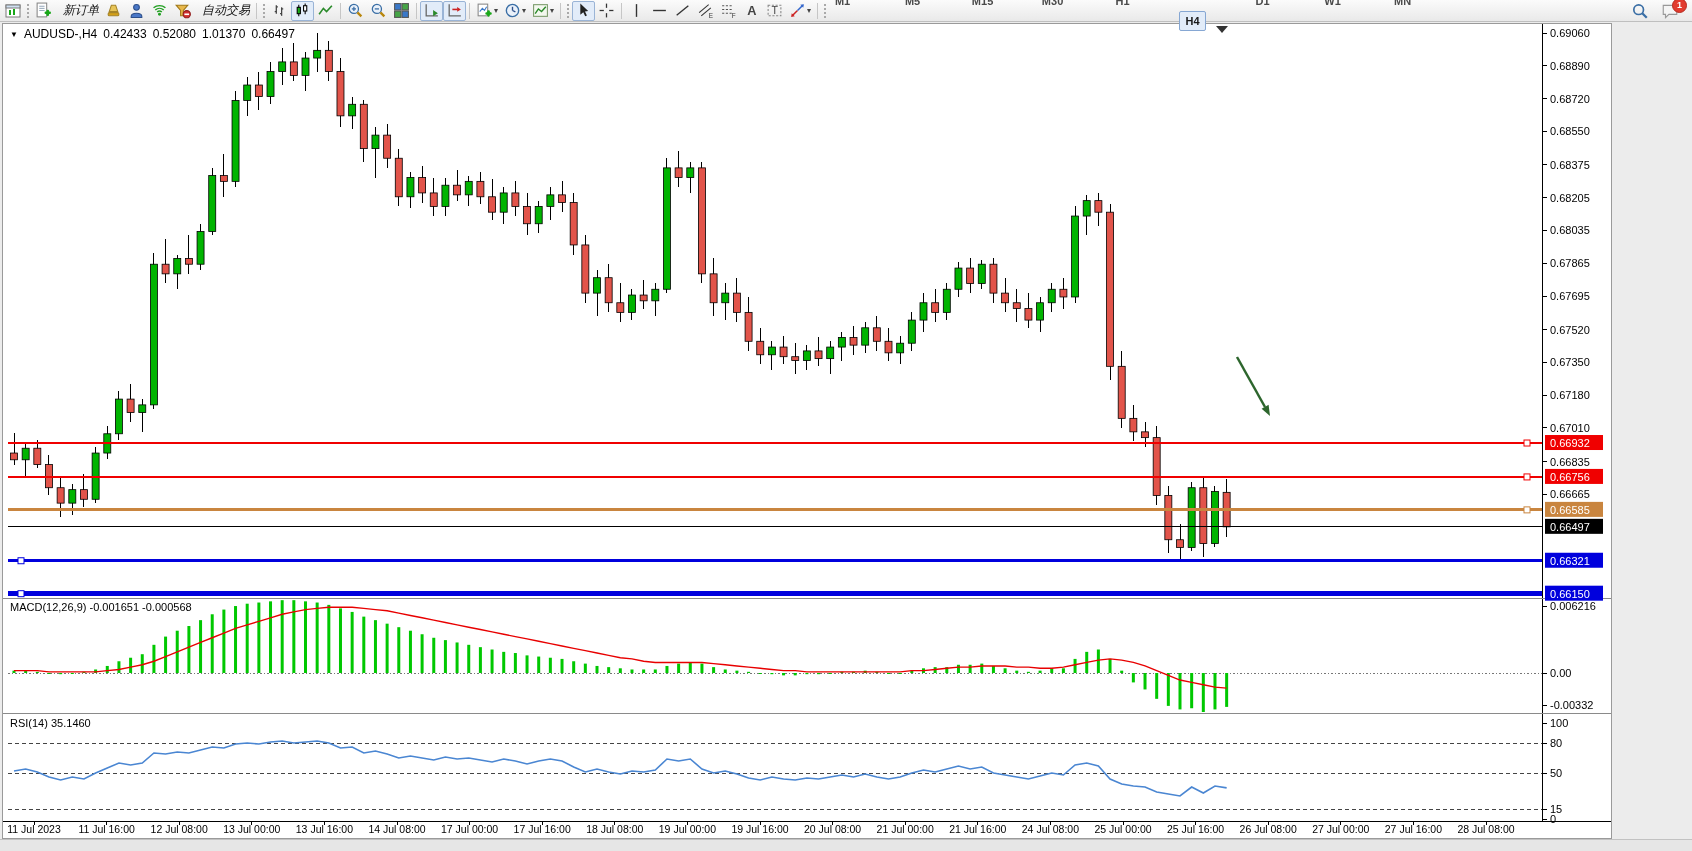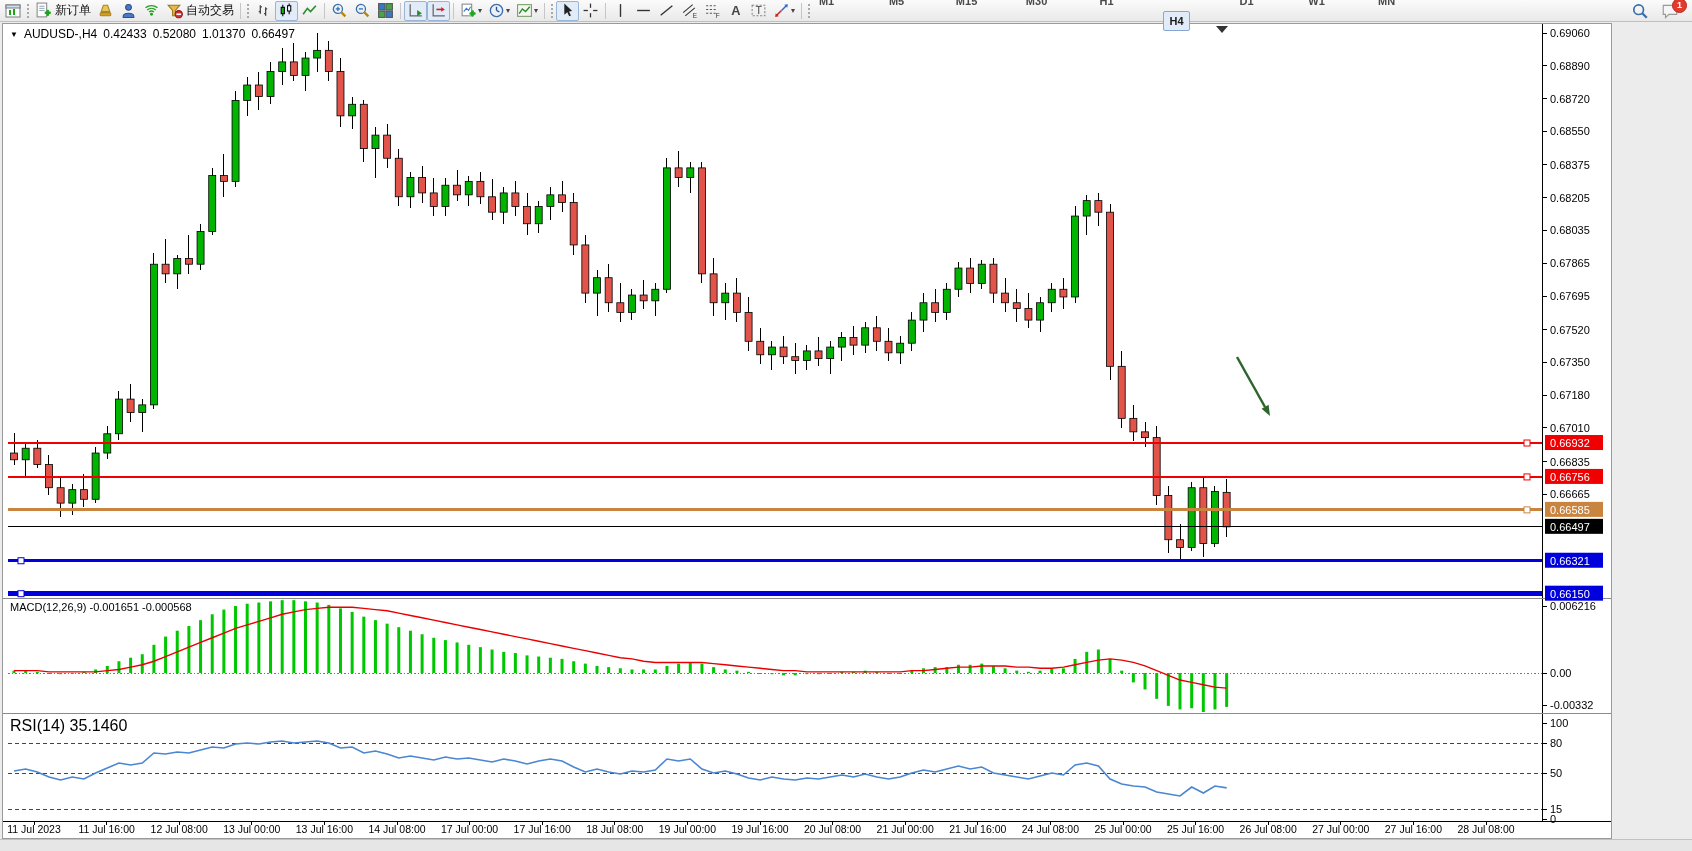--- a/index.html
+++ b/index.html
@@ -5,41 +5,41 @@
   html,body{margin:0;padding:0;background:#ececec;width:1692px;height:851px;overflow:hidden;
     font-family:"Liberation Sans","DejaVu Sans",sans-serif;}
   #stage{position:relative;width:1692px;height:851px;}
   
   #toolbar{position:absolute;left:0;top:0;width:1692px;height:22px;
     background:linear-gradient(#fbfbfb,#e9e9e9);border-bottom:1px solid #bfbfbf;
     display:flex;align-items:center;padding:0 2px;box-sizing:border-box;z-index:30;}
   .tb-btn{height:20px;min-width:21px;display:flex;align-items:center;justify-content:center;
     border:1px solid transparent;border-radius:2px;padding:0 2px;box-sizing:border-box;cursor:default;}
   .tb-btn.pressed{background:#e2ecf9;border-color:#9ab4d6;}
-  .tb-label{font-size:12px;color:#111;margin-left:3px;white-space:nowrap;}
+  .tb-label{font-size:12px;color:#111;margin-left:11px;white-space:nowrap;font-style:italic;}
   .tb-sep{width:1px;height:16px;background:#c6c6c6;margin:0 3px;flex:0 0 auto;}
   .tb-grip{width:4px;height:16px;margin:0 2px;flex:0 0 auto;
     background-image:radial-gradient(circle,#a9a9a9 35%,transparent 40%);background-size:4px 4px;}
   .tb-caret{font-size:8px;color:#444;margin-left:1px;}
   .tf-btn{height:18px;min-width:25px;display:flex;align-items:center;justify-content:center;
     font-size:11px;font-weight:bold;color:#4a4a4a;border:1px solid transparent;border-radius:2px;}
   .tf-btn.active{background:#e2ecf9;border-color:#86a7d3;color:#1a1a1a;margin-top:20px;}
   .tb-right{margin-left:auto;display:flex;align-items:center;gap:6px;padding-right:8px;}
   .badge{position:absolute;top:-4px;right:-6px;width:13px;height:13px;border-radius:50%;
     background:#e23b2e;color:#fff;font-size:9px;font-weight:bold;display:flex;
     align-items:center;justify-content:center;border:1px solid #b52b20;}
   
   #chart-win{position:absolute;left:2px;top:23px;width:1610px;height:816px;background:#fff;
     border:1px solid #9a9a9a;box-sizing:border-box;z-index:1;}
   #plot{position:absolute;left:0;top:0;z-index:5;}
   .overlay{position:absolute;z-index:10;color:#000;white-space:nowrap;}
   #chart-title{left:10px;top:27px;font-size:12px;display:flex;align-items:center;gap:6px;}
   #chart-title .tri{font-size:8px;}
   #macd-label{left:10px;top:601px;font-size:11px;}
-  #rsi-label{left:10px;top:717px;font-size:16px;}
+  #rsi-label{left:10px;top:717px;font-size:11px;}
   #statusbar{position:absolute;left:0;top:839px;width:1692px;height:12px;
     background:#e6e6e6;border-top:1px solid #c2c2c2;z-index:2;}
   svg text{font-family:"Liberation Sans","DejaVu Sans",sans-serif;}
 </style>
 </head>
 <body>
 
 <div id="stage">
 
   <div id="toolbar">

